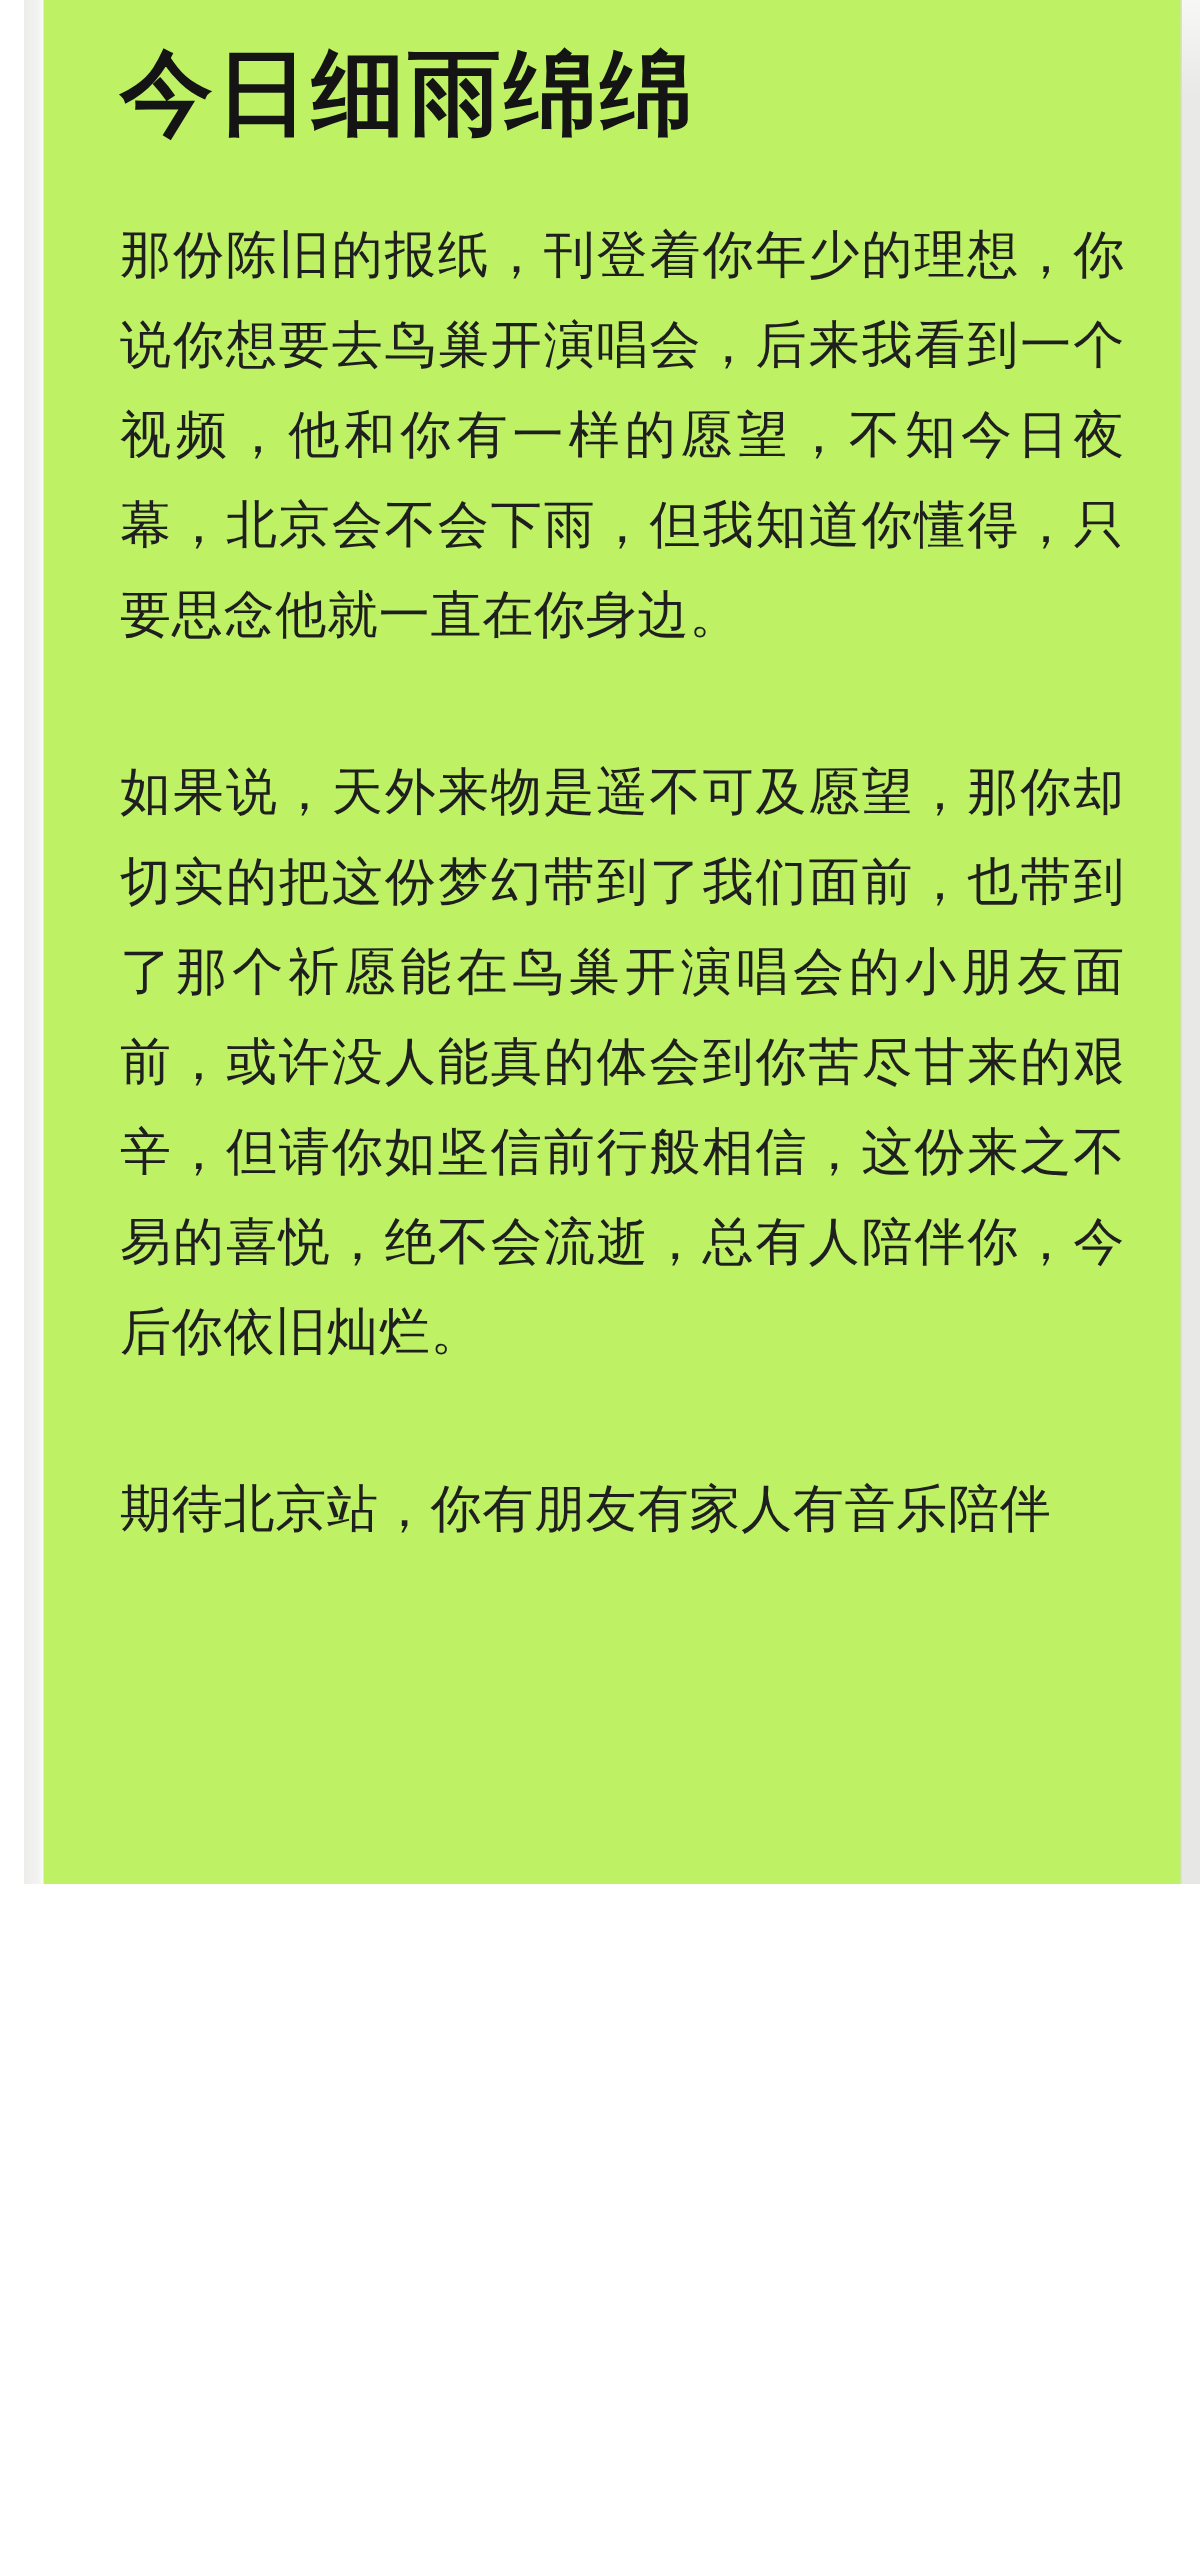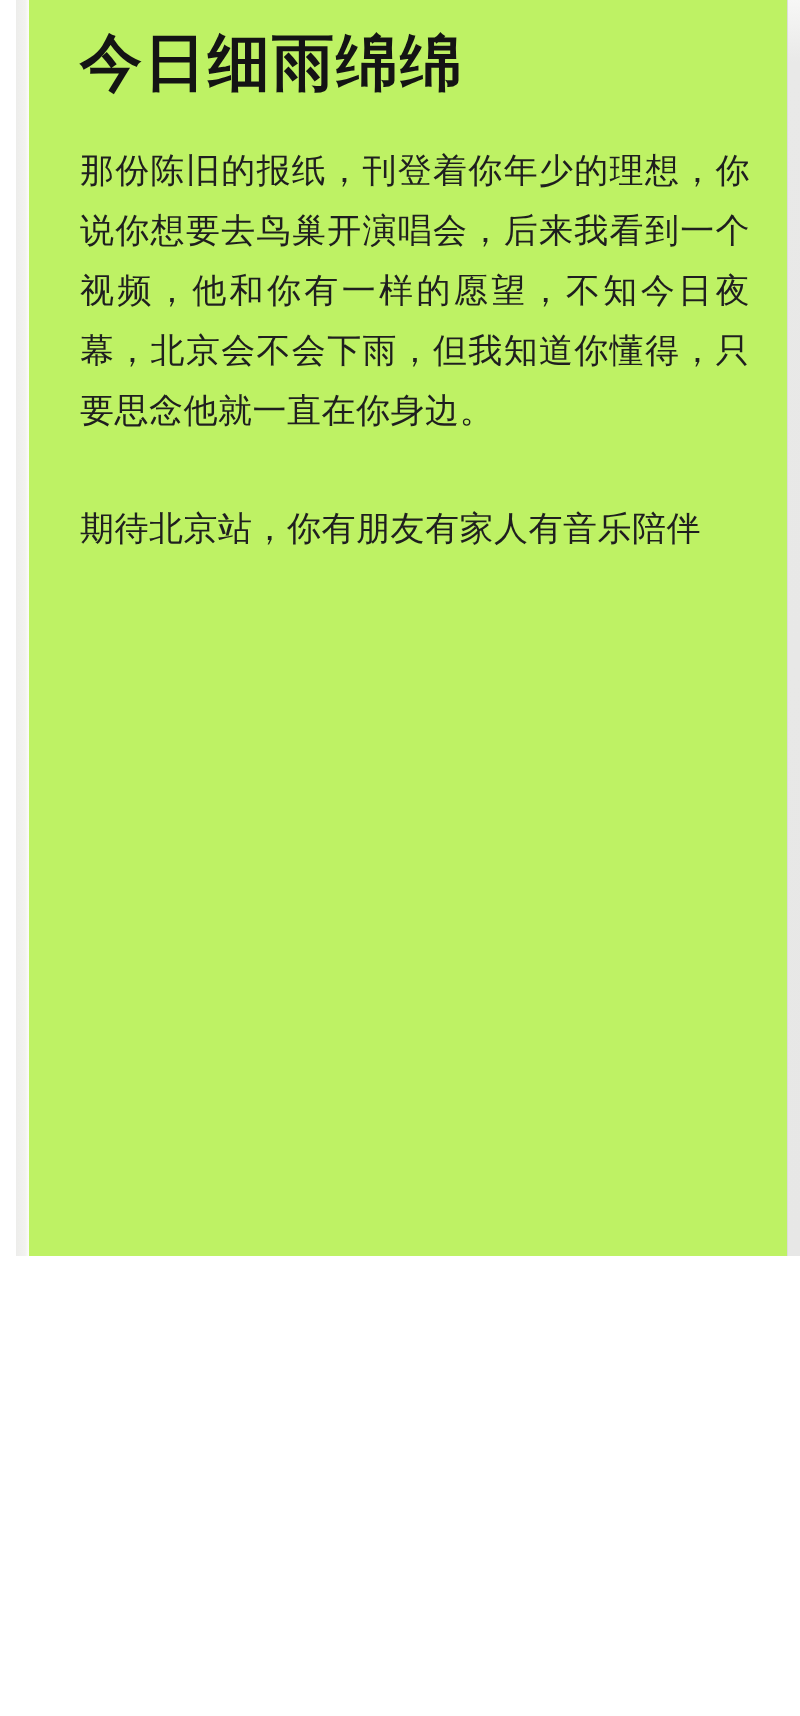--- a/index.html
+++ b/index.html
@@ -101,20 +101,21 @@
   <div class="edge-strip-left"></div>
   <div class="edge-strip-right"></div>
 
   <div class="content">
     <h1 class="article-title">今日细雨绵绵</h1>
 
 
     <p class="article-paragraph">那份陈旧的报纸，刊登着你年少的理想，你说你想要去鸟巢开演唱会，后来我看到一个视频，他和你有一样的愿望，不知今日夜幕，北京会不会下雨，但我知道你懂得，只要思念他就一直在你身边。</p>
 
 
+    <p class="article-paragraph">如果说，天外来物是遥不可及愿望，那你却切实的把这份梦幻带到了我们面前，也带到了那个祈愿能在鸟巢开演唱会的小朋友面前，或许没人能真的体会到你苦尽甘来的艰辛，但请你如坚信前行般相信，这份来之不易的喜悦，绝不会流逝，总有人陪伴你，今后你依旧灿烂。</p>
 
     <p class="article-paragraph">期待北京站，你有朋友有家人有音乐陪伴</p>
   </div>
 
   <div class="watermark">
     <svg class="watermark-logo" viewBox="0 0 52 68" xmlns="http://www.w3.org/2000/svg" aria-hidden="true">
 
       <circle cx="15" cy="11" r="7.5" fill="none" stroke="#222222" stroke-width="3"></circle>
 
       <path d="M40 26 A 19 19 0 1 0 47 50" fill="none" stroke="#d93a32" stroke-width="7" stroke-linecap="round"></path>

